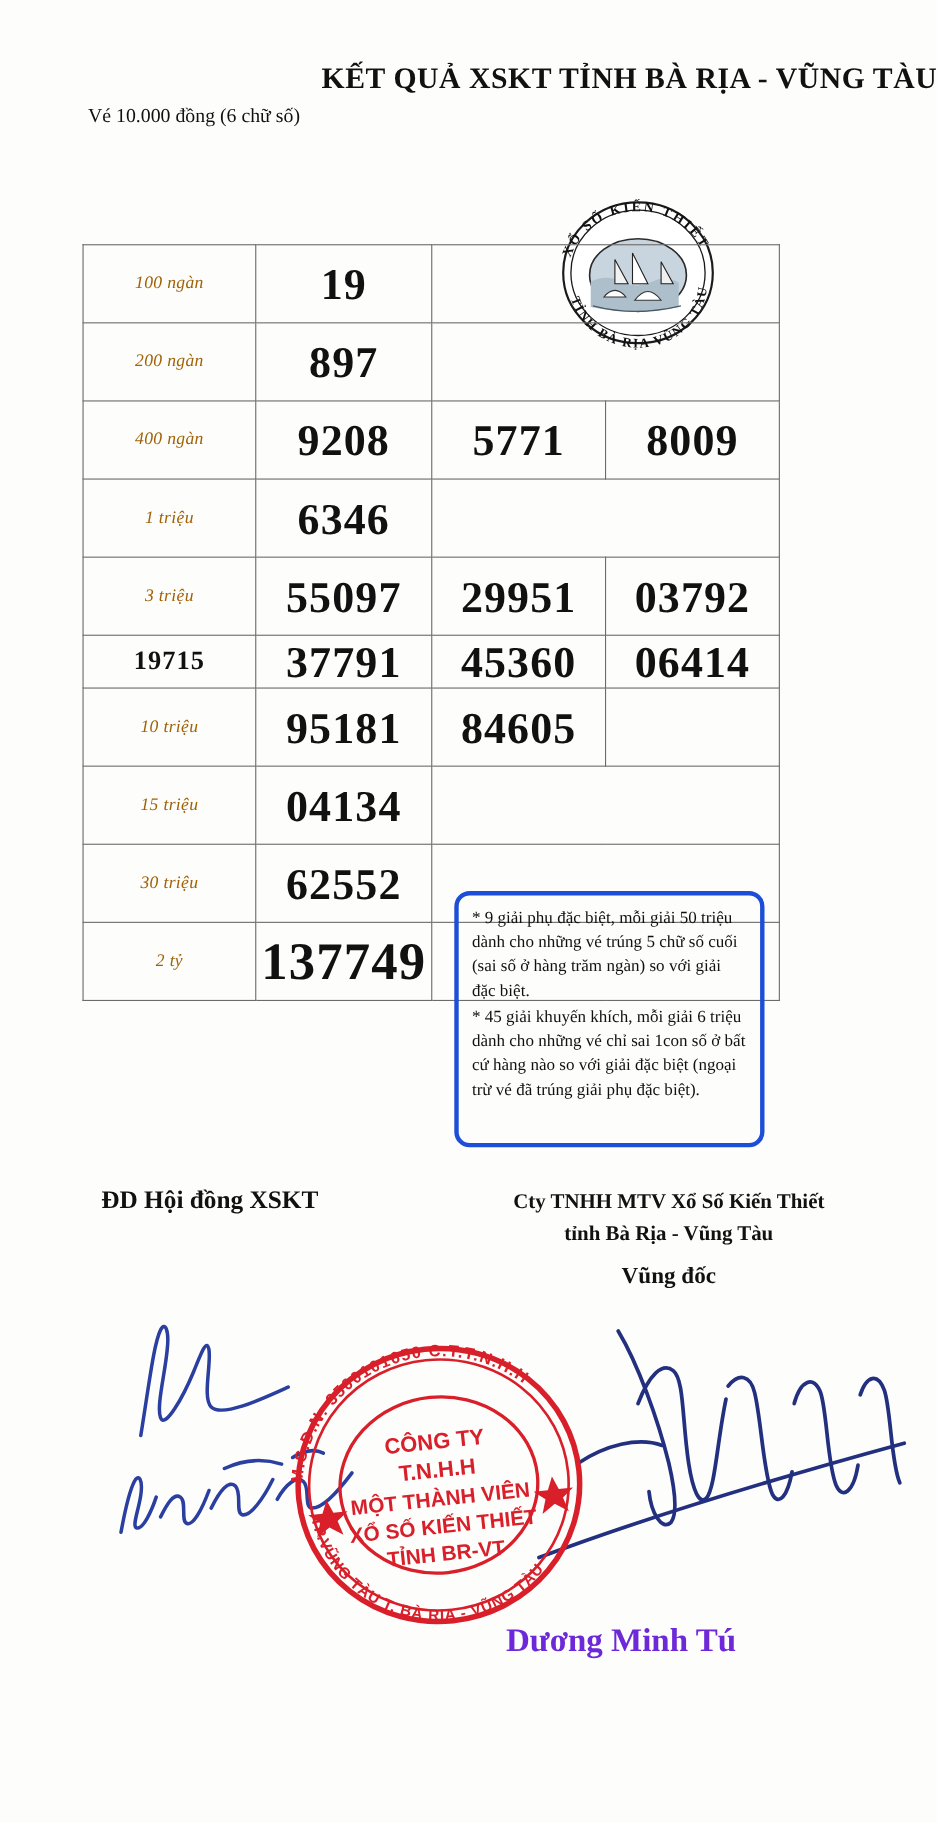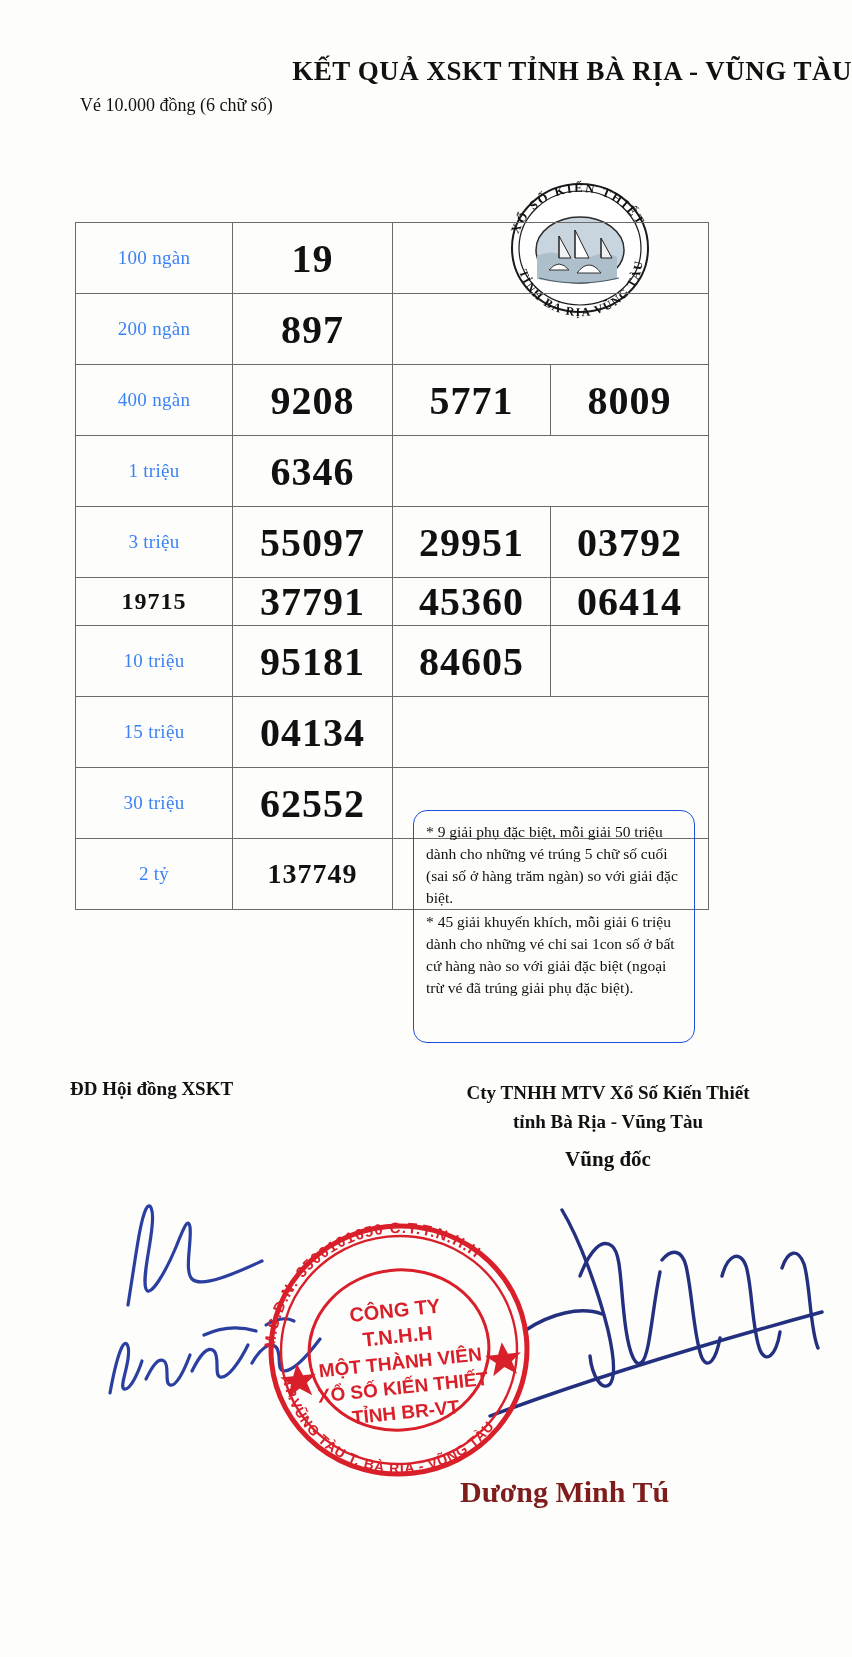--- a/index.html
+++ b/index.html
@@ -77,23 +77,24 @@
     table-layout: fixed;
   }
   table.prizes td {
     border: 1px solid #6b6b6b;
     text-align: center;
     vertical-align: middle;
     padding: 0;
   }
   td.label {
     width: 156px;
-    font-size: 19px;
+    font-style: italic;
+    font-size: 16px;
     font-weight: normal;
-    color: #3b82f6;
+    color: #a16207;
     height: 70px;
     letter-spacing: 0.3px;
   }
   td.num {
     font-size: 40px;
     font-weight: bold;
     letter-spacing: 1px;
     font-family: "Liberation Serif", serif;
   }
   td.blank {
@@ -105,37 +106,37 @@
   .c2 { width: 159px; }
   .c3 { width: 160px; }
 
   
   .notebox {
     position: absolute;
     left: 413px;
     top: 810px;
     width: 282px;
     height: 233px;
-    border: 1px solid #1d4ed8;
+    border: 4px solid #1d4ed8;
     border-radius: 14px;
     box-sizing: border-box;
     padding: 10px 12px 8px 12px;
     font-size: 15.5px;
     line-height: 1.42;
     background: transparent;
     font-family: "Liberation Serif", serif;
   }
   .notebox p { margin: 0 0 2px 0; }
 
   
   .footer-left {
     position: absolute;
-    left: 70px;
+    left: 92px;
     top: 1078px;
-    font-size: 19px;
+    font-size: 23px;
     font-weight: bold;
   }
   .footer-right {
     position: absolute;
     left: 398px;
     top: 1078px;
     width: 420px;
     text-align: center;
     font-size: 19px;
     font-weight: bold;
@@ -169,21 +170,21 @@
     top: 1205px;
     width: 310px;
     height: 290px;
   }
   .name-red {
     position: absolute;
     left: 460px;
     top: 1475px;
     font-size: 30px;
     font-weight: bold;
-    color: #7f1d1d;
+    color: #6d28d9;
     font-family: "Liberation Serif", serif;
   }
 </style>
 </head>
 <body>
 
 <div class="sheet">
 
   <div class="header">
     <div class="title-main">KẾT QUẢ XSKT TỈNH BÀ RỊA - VŨNG TÀU</div>
@@ -275,21 +276,21 @@
         </tr>
 
         <tr>
           <td class="label">30 triệu</td>
           <td class="num c1">62552</td>
           <td class="blank" colspan="2"></td>
         </tr>
 
         <tr>
           <td class="label">2 tỷ</td>
-          <td class="num c1" style="font-size:28px;">137749</td>
+          <td class="num c1" style="font-size:48px;">137749</td>
           <td class="blank" colspan="2"></td>
         </tr>
       </tbody>
     </table>
   </div>
 
   <div class="notebox">
     <p>* 9 giải phụ đặc biệt, mỗi giải 50 triệu dành cho những vé trúng 5 chữ số cuối (sai số ở hàng trăm ngàn) so với giải đặc biệt.</p>
     <p>* 45 giải khuyến khích, mỗi giải 6 triệu dành cho những vé chỉ sai 1con số ở bất cứ hàng nào so với giải đặc biệt (ngoại trừ vé đã trúng giải phụ đặc biệt).</p>
   </div>

